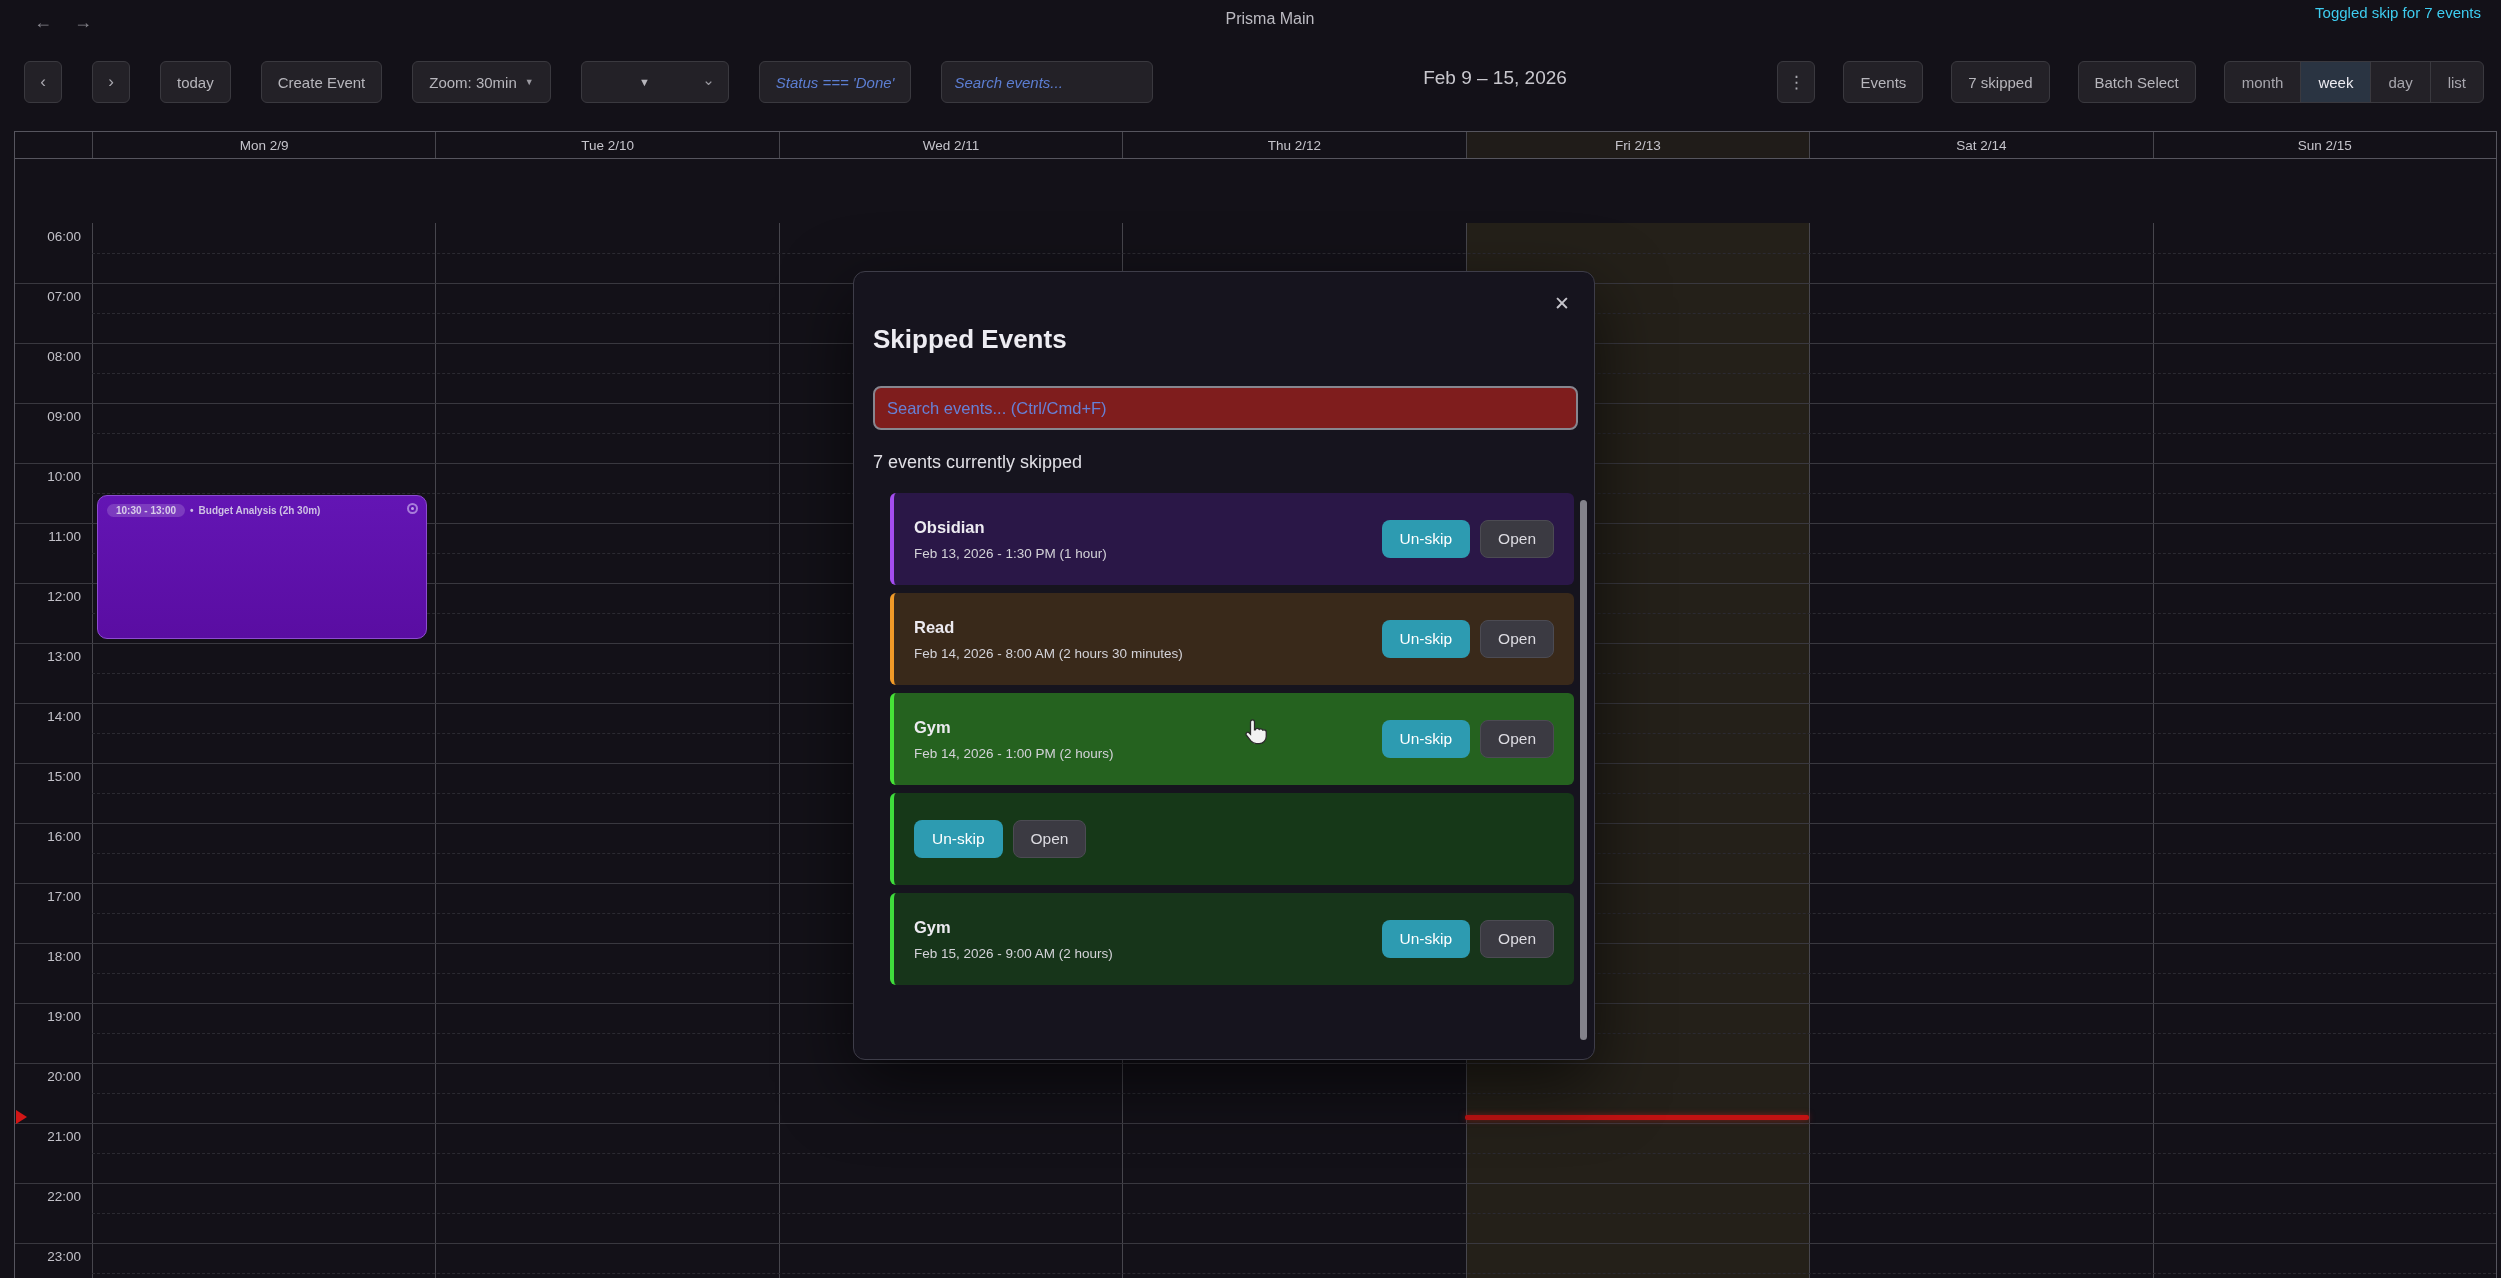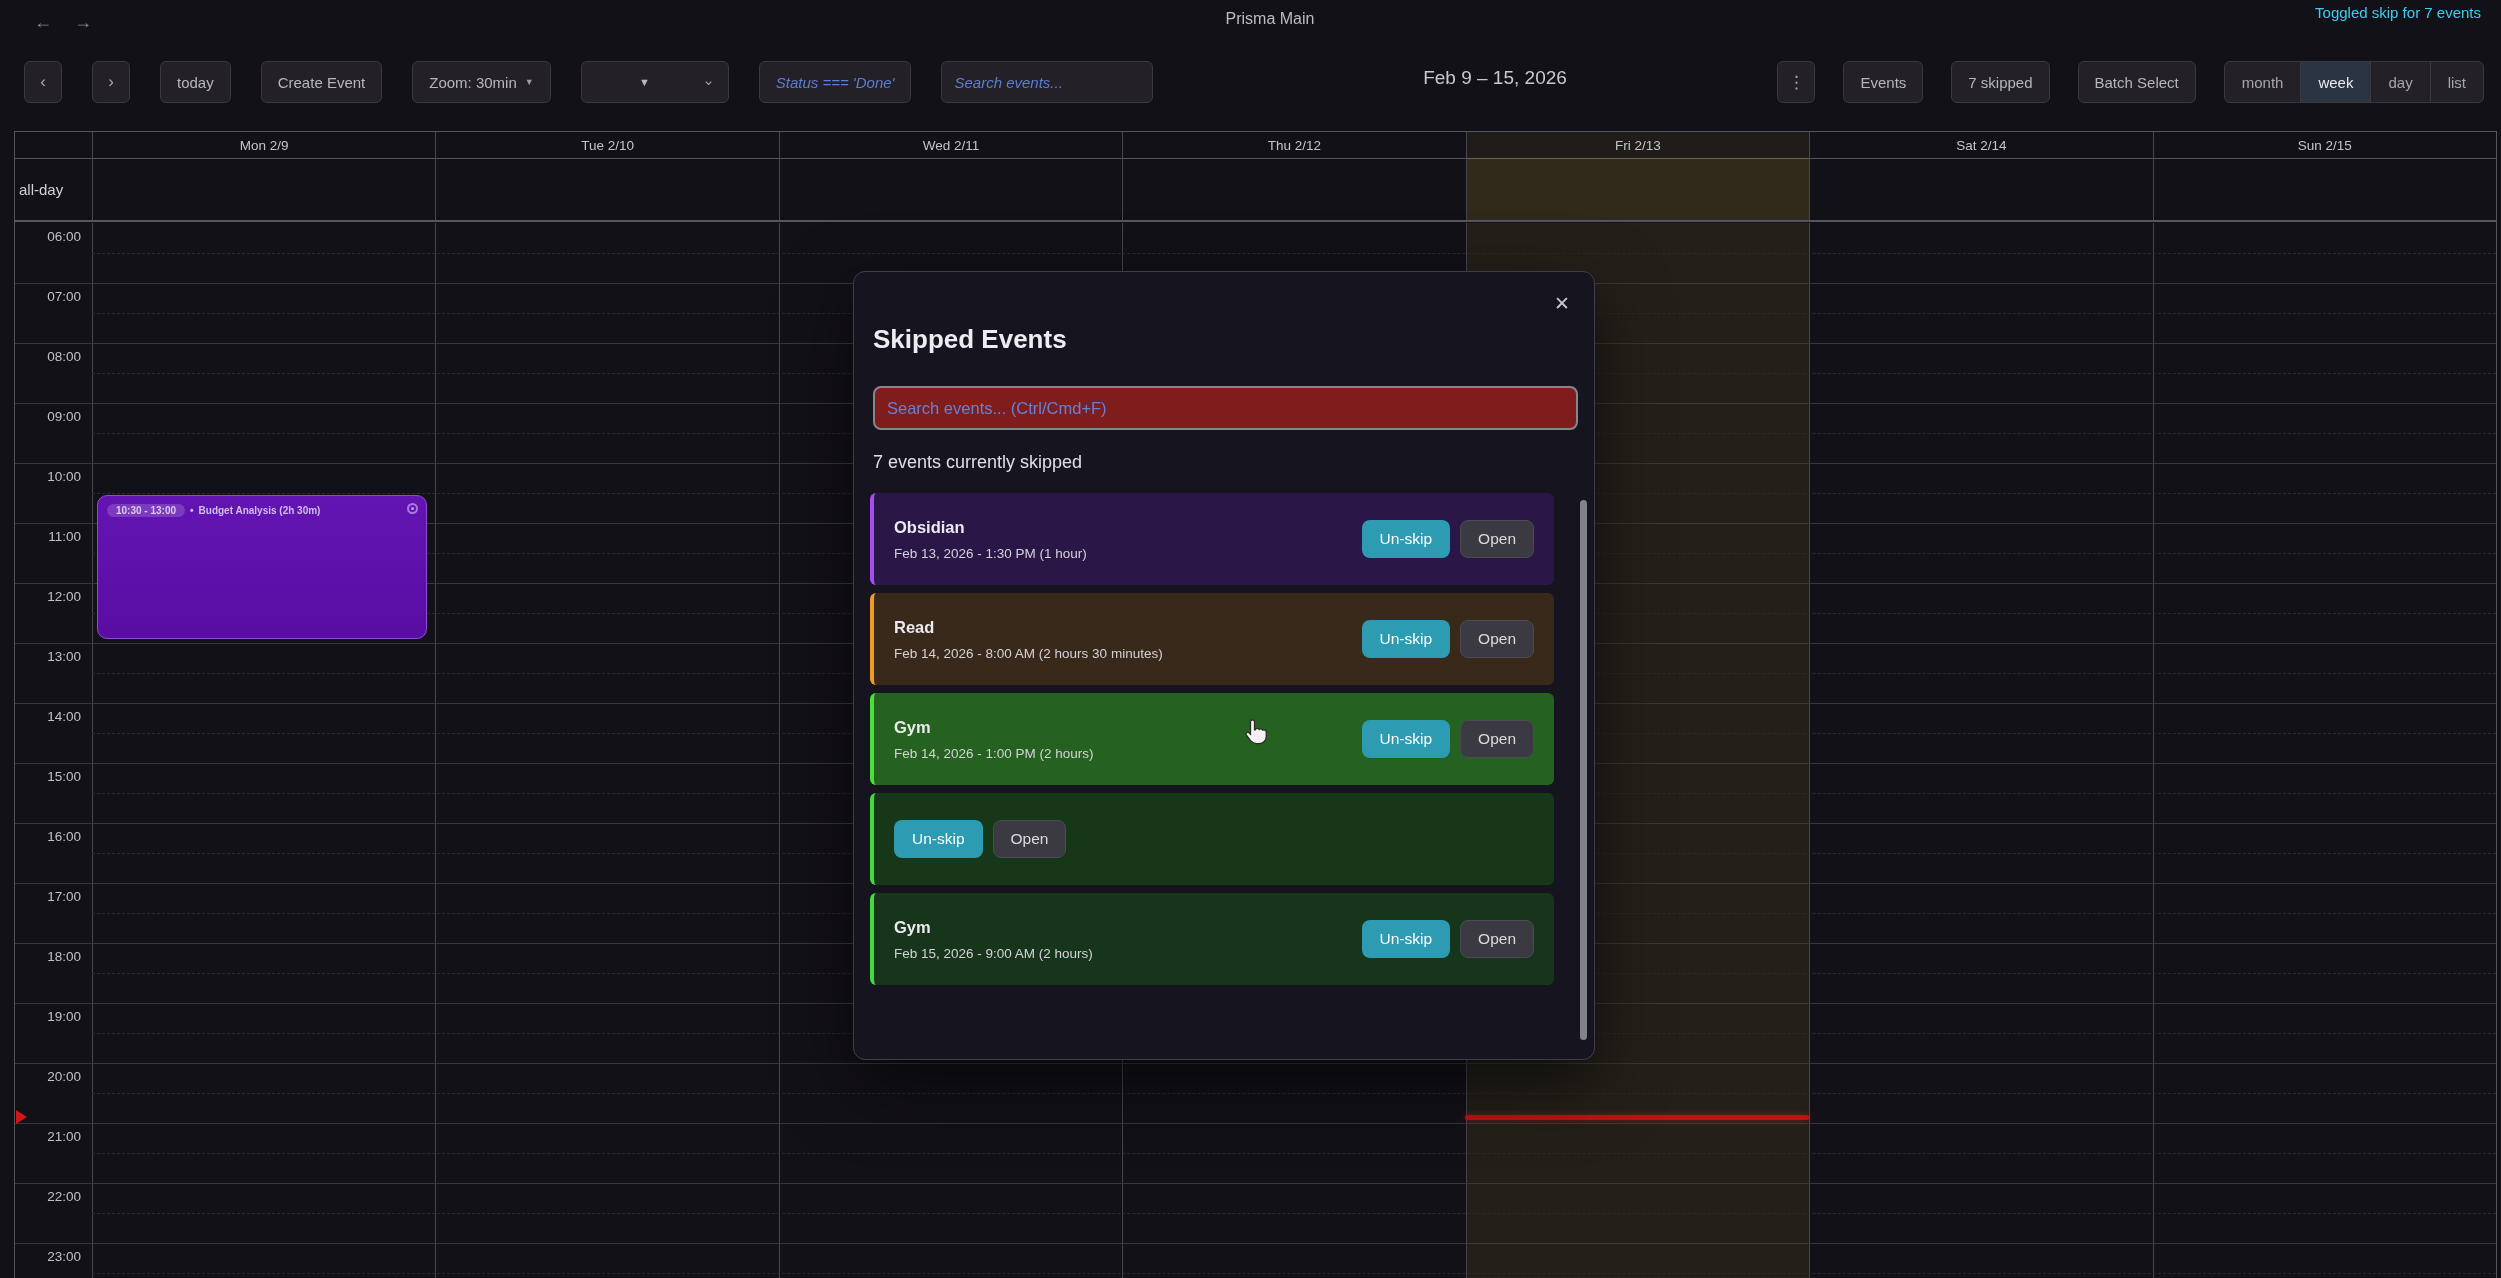--- a/index.html
+++ b/index.html
@@ -83,21 +83,21 @@
   }
   .modal-close{position:absolute;top:20px;right:24px;color:#c6c5cc;font-size:19px;cursor:pointer;}
   .modal-title{position:absolute;left:19px;top:52px;margin:0;color:#edecf2;font-size:26px;font-weight:bold;}
   .modal-search{
     position:absolute;left:19px;top:114px;width:705px;height:44px;box-sizing:border-box;
     background:#7f1d1d;border:2px solid #87868f;border-radius:8px;color:#9db0e8;
     font-size:16.5px;padding:0 12px;outline:none;font-family:"Liberation Sans",sans-serif;
   }
   .modal-search::placeholder{color:#6780d6;opacity:1;}
   .modal-count{position:absolute;left:19px;top:180px;color:#e0dfe5;font-size:18px;}
-  #skip-list{position:absolute;left:16px;top:221px;width:690px;height:500px;overflow:hidden;}
+  #skip-list{position:absolute;left:36px;top:221px;width:690px;height:500px;overflow:hidden;}
   .skip-item{
     height:92px;margin-bottom:8px;margin-right:6px;border-radius:6px;display:flex;align-items:center;
     padding:0 20px;box-sizing:border-box;cursor:pointer;
   }
   .skip-info{flex:1;min-width:0;}
   .skip-title{color:#eceaf0;font-size:16.5px;font-weight:600;}
   .skip-sub{color:#d3d2d8;font-size:13.5px;margin-top:9px;}
   .skip-actions{display:flex;gap:10px;align-items:center;}
   .btn-unskip{height:38px;padding:0 18px;border:none;border-radius:8px;background:#2d9bb1;color:#fff;
     font-size:15.5px;font-family:"Liberation Sans",sans-serif;cursor:pointer;}
@@ -154,30 +154,20 @@
 <div id="cal">
   <div class="head-row" id="head-row">
     <div class="gutter-cell"></div>
   <div class="day-head">Mon 2/9</div>
       <div class="day-head">Tue 2/10</div>
       <div class="day-head">Wed 2/11</div>
       <div class="day-head">Thu 2/12</div>
       <div class="day-head hl">Fri 2/13</div>
       <div class="day-head">Sat 2/14</div>
       <div class="day-head">Sun 2/15</div>
-    </div>
-  <div class="allday-row" id="allday-row">
-    <div class="allday-label">all-day</div>
-  <div class="allday-cell"></div>
-      <div class="allday-cell"></div>
-      <div class="allday-cell"></div>
-      <div class="allday-cell"></div>
-      <div class="allday-cell hl"></div>
-      <div class="allday-cell"></div>
-      <div class="allday-cell"></div>
     </div>
   <div id="grid">
     <div id="grid-cols">
         <div class="day-col"></div>
         <div class="day-col"></div>
         <div class="day-col"></div>
         <div class="day-col"></div>
         <div class="day-col hl"></div>
         <div class="day-col"></div>
         <div class="day-col"></div>

